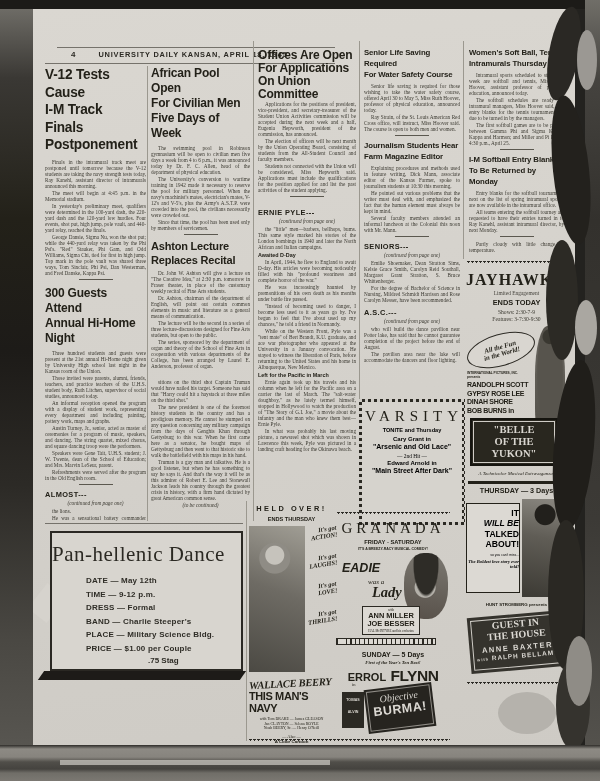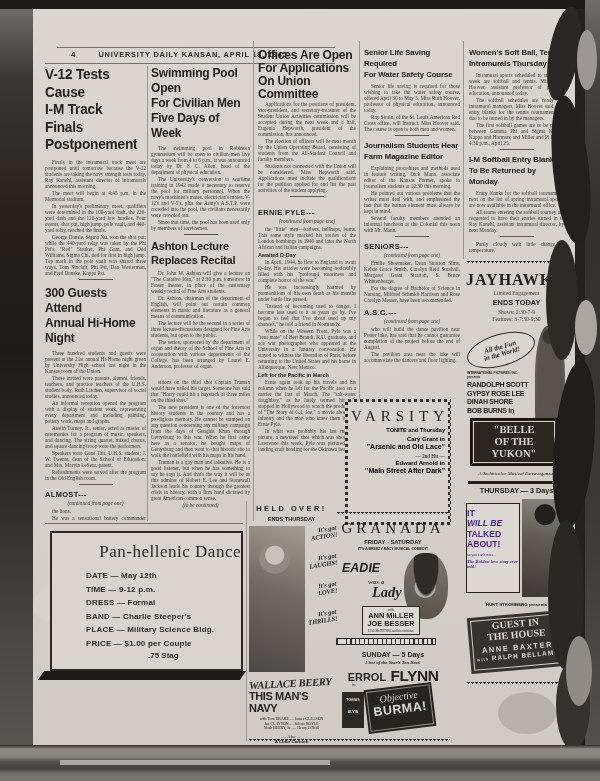--- a/index.html
+++ b/index.html
@@ -35,21 +35,21 @@
   .bt{font-size:5.2px;line-height:6px;text-align:justify;color:#3b3931}
   .bt p{text-indent:7px;margin:0 0 1px}
   .cont-head{font-family:"Liberation Sans",sans-serif;font-weight:700;font-size:7.4px;letter-spacing:.4px;color:#232119;margin-top:5px}
   .cont-note{font-style:italic;font-size:5.3px;text-align:center;margin:1px 0 2px;color:#3b3931}
   .subhl{font-family:"Liberation Sans",sans-serif;font-weight:700;font-size:5.4px;margin:2px 0 1px;color:#232119}
   .endrule{width:34px;height:1px;background:#5b584f;margin:3px auto 4px}
   .zigzag{height:4px;
     background:linear-gradient(135deg,#2e2c27 25%,transparent 25%) -2px 0/4px 4px repeat-x,
                linear-gradient(45deg,transparent 75%,#2e2c27 75%) -2px 0/4px 4px repeat-x}
   
-  #varsity-ad{position:absolute;left:312px;top:390px;width:106px;height:126px;padding:6px 3px;text-align:right;
+  #varsity-ad{position:absolute;left:326px;top:390px;width:106px;height:126px;padding:6px 3px;text-align:center;
     border:3px solid transparent;
     background:linear-gradient(#d6d3cd,#d6d3cd) padding-box,
       repeating-conic-gradient(#2b2923 0% 25%,#cfccc6 0% 50%) 0 0/6px 6px border-box}
   #varsity-name{font-size:15px;letter-spacing:5px;color:#232119;font-family:"Liberation Serif",serif}
   .v-when{font-family:"Liberation Sans",sans-serif;font-weight:700;font-size:5.6px;margin-top:2px}
   .v-line{font-size:6px;font-weight:700;margin-top:3px;font-family:"Liberation Sans",sans-serif}
   .v-feat{font-size:7px;font-weight:700;margin-top:1px;font-family:"Liberation Sans",sans-serif}
   .v-div{font-size:5.4px;margin-top:3px}
   
   #theater-col{position:absolute;left:433px;top:252px;width:101px;color:#232119}
@@ -67,38 +67,38 @@
       linear-gradient(180deg,#6b6861 0%,#504d46 100%)}
   #belle-presenter{position:absolute;left:1px;top:46px;width:58px;font-family:"Liberation Sans",sans-serif;font-weight:700;font-size:3.2px;line-height:3.6px}
   #belle-stars{position:absolute;left:1px;top:55px;width:62px;font-family:"Liberation Sans",sans-serif;font-weight:700;font-size:7px;line-height:8.6px;letter-spacing:-.3px}
   #belle-title{position:absolute;left:4px;top:92px;width:88px;background:#29271f;border:2px solid #15140f;outline:1px solid #cfccc6;outline-offset:-4px;
     color:#d9d6d0;text-align:center;font-weight:700;font-size:10.5px;line-height:12px;padding:4px 0}
   #belle-tag{text-align:center;font-style:italic;font-size:5px;margin-top:3px}
   #thursday-bar{height:2.5px;background:#232119;margin:5px 2px 2px}
   #thursday-text{text-align:center;font-family:"Liberation Sans",sans-serif;font-weight:700;font-size:7.2px}
   #talked-wrap{position:relative;height:100px;margin-top:4px}
   #talked-box{position:absolute;left:0;top:4px;width:54px;height:90px;background:#dcd9d3;border:1.5px solid #232119;
-    text-align:left;font-family:"Liberation Sans",sans-serif;color:#4c1d95;padding-top:4px}
+    text-align:right;font-family:"Liberation Sans",sans-serif;color:#000000;padding-top:4px}
   .talked-line{font-weight:700;font-size:8.6px;line-height:10.5px}
   .talked-line.it{font-style:italic}
   #talked-small1{font-size:3.4px;margin-top:3px}
   #talked-small2{font-style:italic;font-weight:700;font-size:4.6px;line-height:5.2px;margin-top:2px;font-family:"Liberation Serif",serif}
   #talked-photo{position:absolute;left:56px;top:0;width:42px;height:98px;
     background:radial-gradient(circle at 55% 16%,#22201c 0 10px,transparent 11px),
       linear-gradient(190deg,#8a8780 0%,#605d56 40%,#3c3a34 100%)}
   #stromberg{text-align:center;font-family:"Liberation Sans",sans-serif;font-weight:700;font-size:4.4px;margin-top:3px}
   #guest-box{width:96px;height:56px;margin:7px auto 0;background:#35332d;transform:rotate(-5deg);
     outline:1px solid #cfccc6;outline-offset:-4px;text-align:center;color:#dcd9d3;padding-top:5px}
   .guest-title{font-weight:700;font-size:10px;line-height:10.5px;font-family:"Liberation Serif",serif}
   #guest-star1{font-family:"Liberation Sans",sans-serif;font-weight:700;font-size:7.6px;letter-spacing:1.5px;margin-top:3px}
   #guest-star2{font-family:"Liberation Sans",sans-serif;font-weight:700;font-size:6.4px;letter-spacing:1px}
   #guest-with{font-size:4px}
   
   #panhellenic-ad{position:absolute;left:17px;top:522px;width:193px;height:140px;background:#d8d5cf;border:2px solid #2a2823;z-index:3}
-  #ph-title{text-align:right;font-size:17px;color:#2b2923;margin-top:9px;letter-spacing:.5px}
+  #ph-title{text-align:left;font-size:21px;color:#2b2923;margin-top:9px;letter-spacing:.5px}
   #ph-rows{margin:9px 0 0 34px;font-family:"Liberation Sans",sans-serif;font-weight:700;font-size:8px;color:#2f2d27}
   #ph-rows div{margin-bottom:4.6px;letter-spacing:.2px}
   #ph-stag{margin:-2px 0 0 96px;font-family:"Liberation Sans",sans-serif;font-weight:700;font-size:8px;color:#2f2d27}
   #ph-shadow{position:absolute;left:8px;top:662px;width:202px;height:9px;background:#1d1b18;transform:skewX(-35deg);z-index:2}
   #paper-fold{position:absolute;left:2px;top:578px;width:24px;height:32px;background:#d6d3cd;transform:rotate(38deg);z-index:3}
   
   #navy-ad{position:absolute;left:216px;top:495px;width:85px;color:#232119}
   #navy-held{text-align:center;font-family:"Liberation Sans",sans-serif;font-weight:700;font-size:7.4px;letter-spacing:2.5px}
   #navy-ends{text-align:center;font-family:"Liberation Sans",sans-serif;font-weight:700;font-size:5.6px;margin:3px 0 4px}
   #navy-photo-wrap{position:relative;height:148px}
@@ -197,21 +197,21 @@
       <div class="cont-head">ALMOST---</div>
       <div class="cont-note">(continued from page one)</div>
       <div class="bt">
           <p>the lions.</p>
           <p>He was a sensational battery commander and, where others would shoot wildly whenever a rocket was sent up and then give away their po-</p>
         </div>
     </div>
 
     <div class="col" style="left:118px;top:57px;width:99px;height:458px">
       <div class="hl hl-l" style="margin-top:0">
-          <div>Swimming Pool Open</div>
+          <div>African Pool Open</div>
           <div>For Civilian Men</div>
           <div>Five Days of Week</div>
         </div>
       <div class="bt">
           <p>The swimming pool in Robinson gymnasium will be open to civilian men five days a week from 4 to 6 p.m., it was announced today by Dr. F. C. Allen, head of the department of physical education.</p>
           <p>The University's conversion to wartime training in 1942 made it necessary to reserve the pool for military personnel. When the navy's machinist's mates, electrician's mates, V-12's and V-5's, plus the Army's A.S.T.P. were crowded into the pool, the civilians necessarily were crowded out.</p>
           <p>Since that time, the pool has been used only by members of servicemen.</p>
         </div>
       <div class="endrule"></div>
       <div class="hl hl-m">

